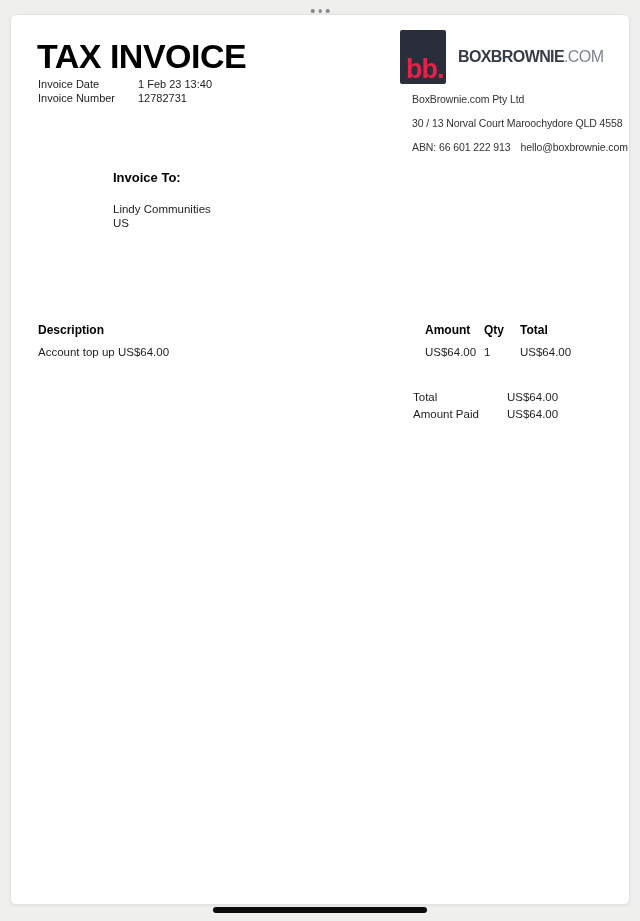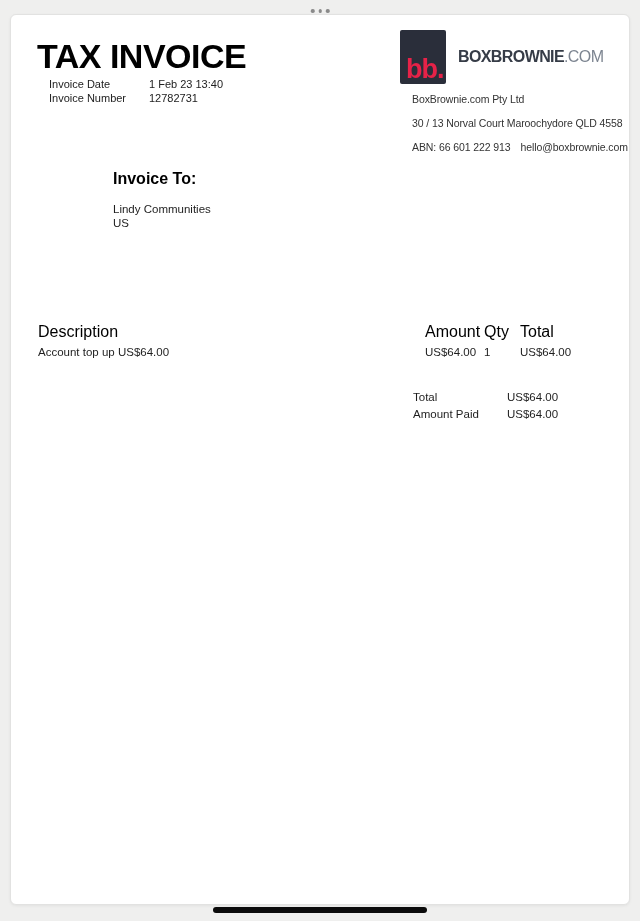--- a/index.html
+++ b/index.html
@@ -36,21 +36,21 @@
     border-radius:6px;
     box-shadow:0 1px 3px rgba(0,0,0,0.06);
   }
 
   .title{
     position:absolute;left:26px;top:22px;
     font-size:34px;font-weight:bold;letter-spacing:-0.5px;color:#000;
   }
 
   .meta{
-    position:absolute;left:38px;top:62px;
+    position:absolute;left:27px;top:62px;
     display:grid;grid-template-columns:100px auto;
     font-size:11px;line-height:14px;color:#222;
   }
 
   
   .logo-square{
     position:absolute;left:389px;top:15px;width:46px;height:54px;
     background:var(--logo_bg);border-radius:2px;overflow:hidden;
   }
   .logo-bb{
@@ -67,30 +67,30 @@
 
   .company{
     position:absolute;left:387px;top:78px;
     font-size:10.5px;line-height:13px;color:#333;letter-spacing:-0.1px;
   }
   .company .line{margin-bottom:11px;white-space:nowrap;padding-left:14px;}
   .company .email{margin-left:10px;text-align:center;}
 
   .invoice-to-heading{
     position:absolute;left:102px;top:155px;
-    font-size:16px;font-weight:bold;color:#000;
+    font-size:13px;font-weight:bold;color:#000;
   }
   .invoice-to{
     position:absolute;left:102px;top:187px;
     font-size:11.5px;line-height:14px;color:#1e1e1e;
   }
 
   
   .trow{position:absolute;left:0;width:100%;height:16px;font-size:11.5px;color:#1e1e1e;}
-  .trow.head{font-size:16px;font-weight:normal;color:#000;}
+  .trow.head{font-size:12px;font-weight:bold;color:#000;}
   .cell{position:absolute;top:0;white-space:nowrap;}
   .c-desc{left:27px;}
   .c-amount{left:402px;margin-left:12px;}
   .c-qty{left:473px;}
   .c-total{left:509px;}
   .row-head{top:308px;}
   .row-item{top:331px;}
 
   .sum-row{position:absolute;left:0;width:100%;height:16px;font-size:11.5px;color:#1e1e1e;}
   .sum-label{position:absolute;left:402px;white-space:nowrap;}

